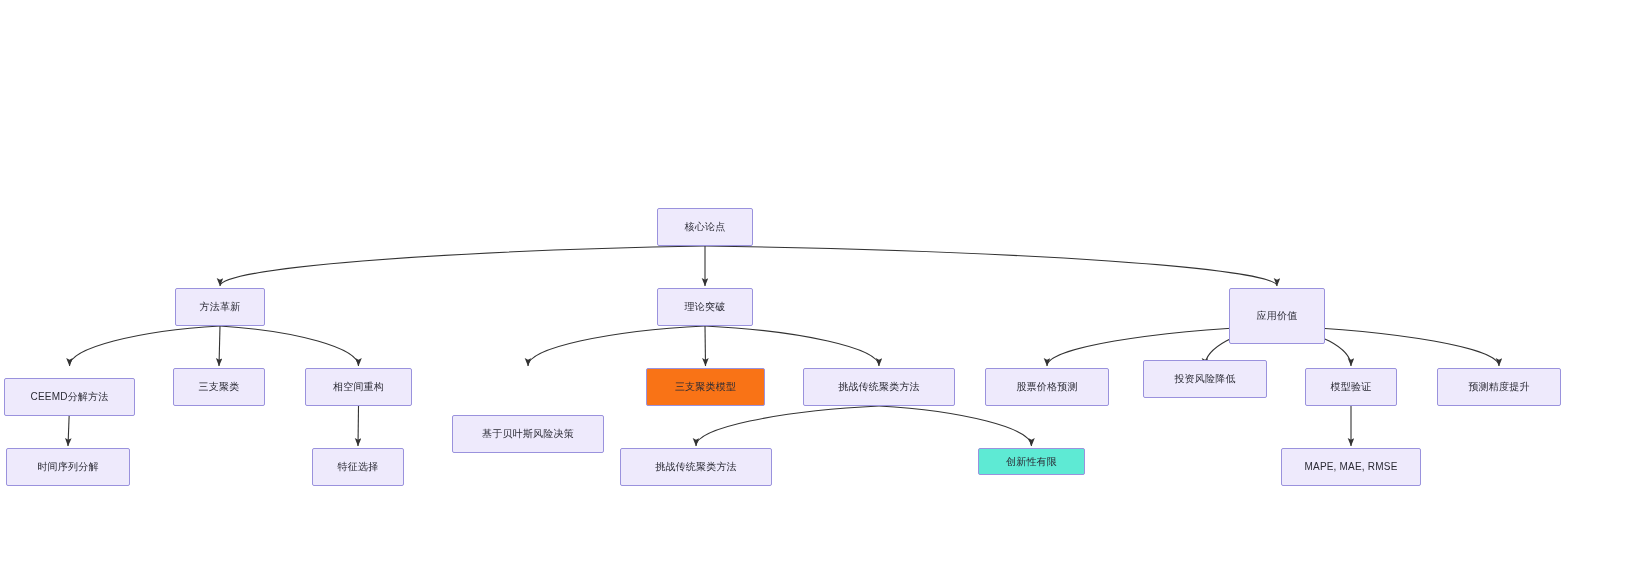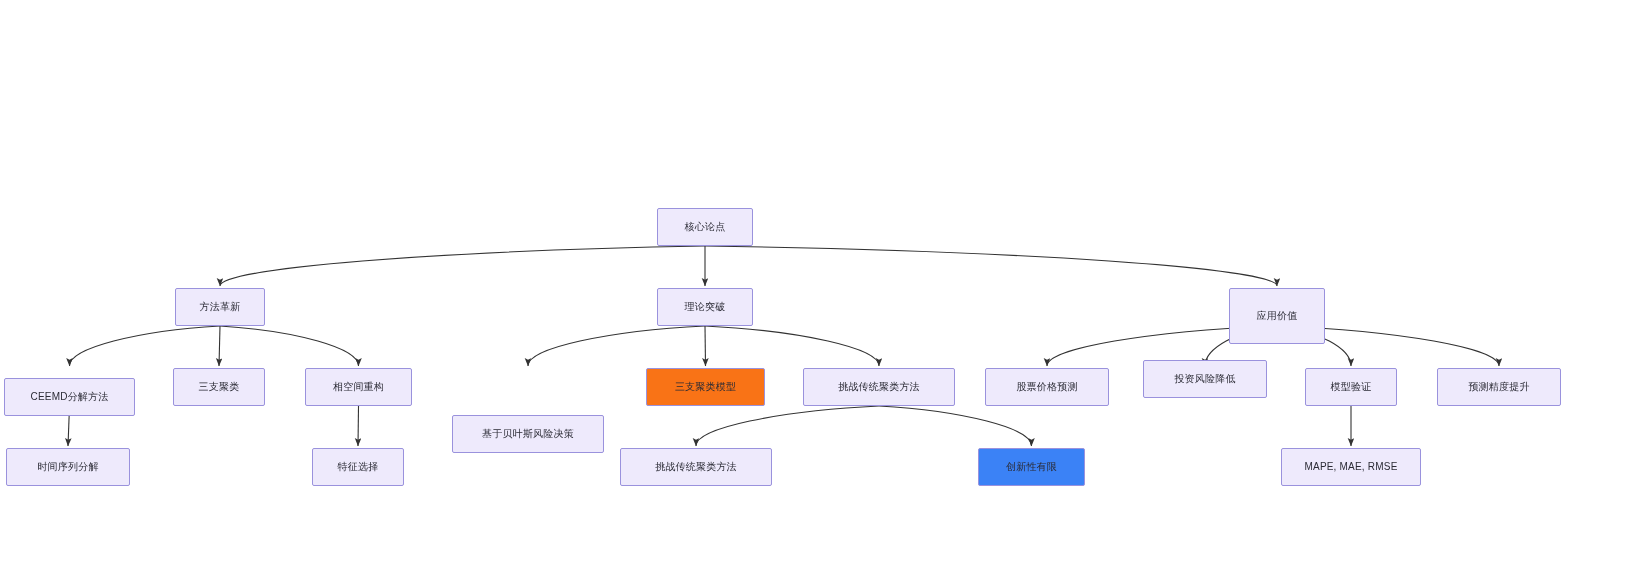--- a/index.html
+++ b/index.html
@@ -123,20 +123,20 @@
       </div>
       <div class="node" style="left: 6px; top: 448px; width: 124px; height: 38px; background: rgb(238, 234, 252); border-color: rgb(154, 146, 221); color: rgb(43, 43, 53);">
         <span class="node-label">时间序列分解</span>
       </div>
       <div class="node" style="left: 312px; top: 448px; width: 92px; height: 38px; background: rgb(238, 234, 252); border-color: rgb(154, 146, 221); color: rgb(43, 43, 53);">
         <span class="node-label">特征选择</span>
       </div>
       <div class="node" style="left: 620px; top: 448px; width: 152px; height: 38px; background: rgb(238, 234, 252); border-color: rgb(154, 146, 221); color: rgb(43, 43, 53);">
         <span class="node-label">挑战传统聚类方法</span>
       </div>
-      <div class="node" style="left: 978px; top: 448px; width: 107px; height: 38px; background: #3b82f6; border-color: rgb(154, 146, 221); color: rgb(43, 43, 53);">
+      <div class="node" style="left: 978px; top: 448px; width: 107px; height: 27px; background: #5eead4; border-color: rgb(154, 146, 221); color: rgb(43, 43, 53);">
         <span class="node-label">创新性有限</span>
       </div>
       <div class="node" style="left: 1281px; top: 448px; width: 140px; height: 38px; background: rgb(238, 234, 252); border-color: rgb(154, 146, 221); color: rgb(43, 43, 53);">
         <span class="node-label">MAPE, MAE, RMSE</span>
       </div>
     </div>
 </div>
 
 </body></html>

